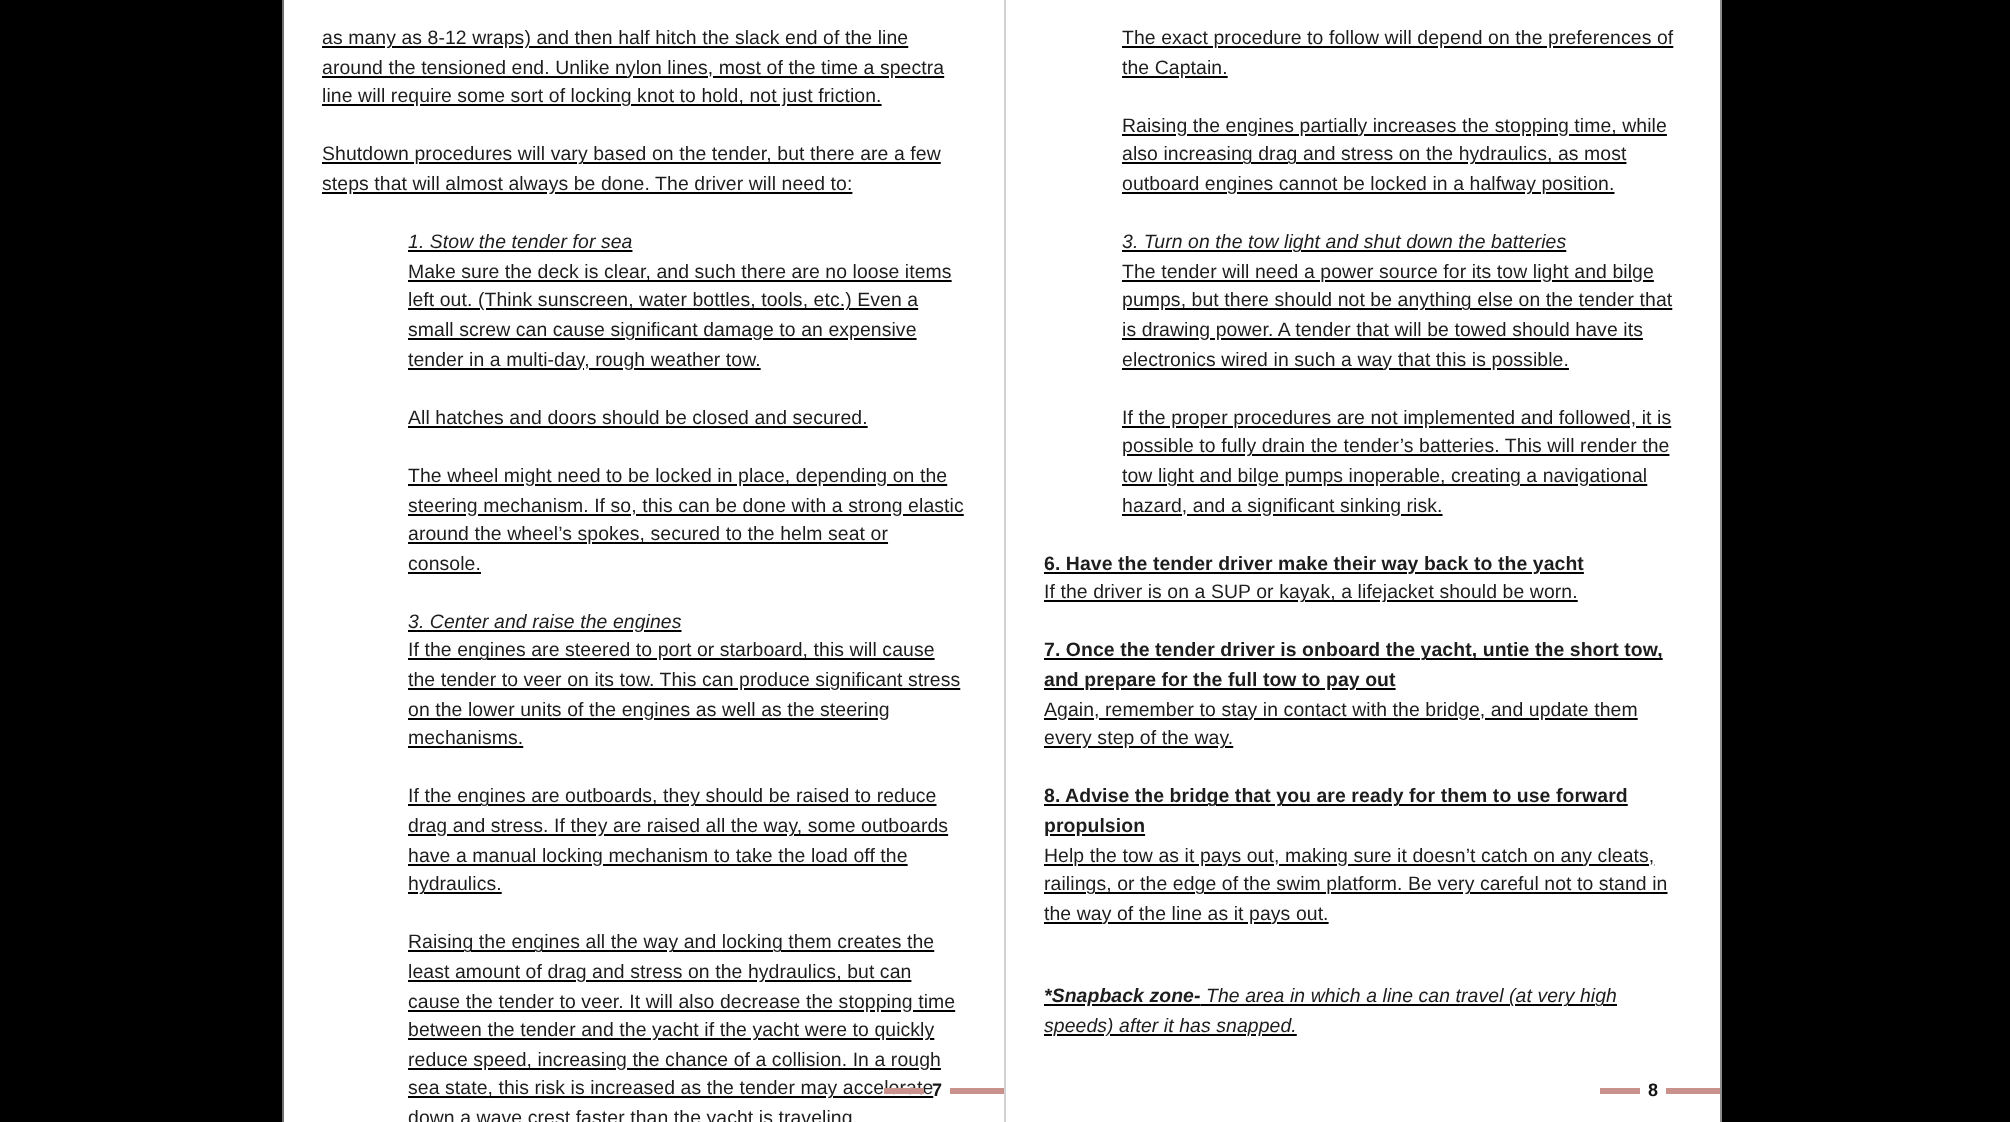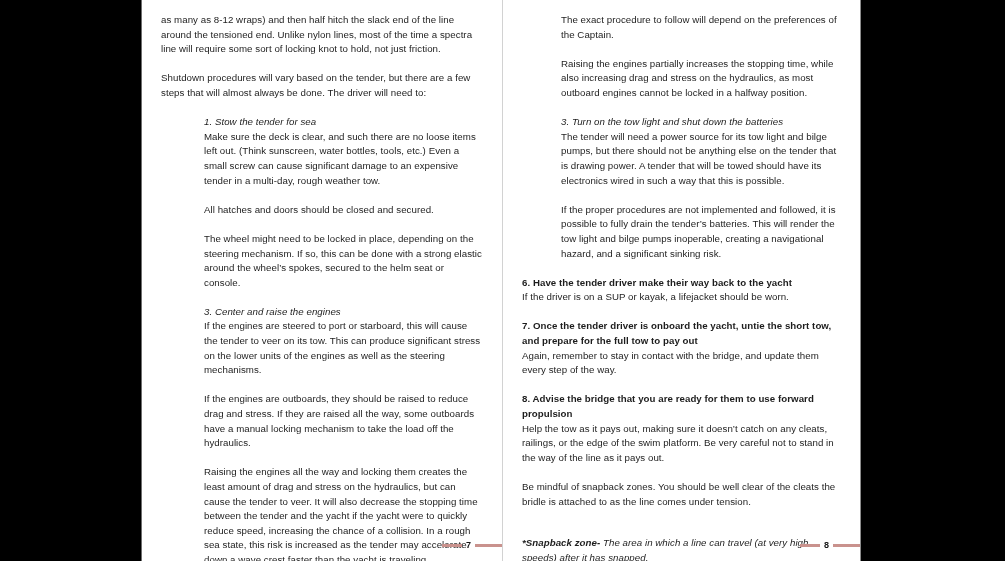--- a/index.html
+++ b/index.html
@@ -21,20 +21,21 @@
     display: flex;
     border-left: 1px solid #6e6e6e;
     border-right: 1px solid #8c8c8c;
     box-sizing: border-box;
   }
   .page {
     position: relative;
     height: 100%;
     box-sizing: border-box;
     overflow: hidden;
+    text-decoration: underline;
   }
   .page-left  { width: 361px; border-right: 1px solid #d2d2d2; }
   .page-right { flex: 1; }
   .page-body-left  { padding: 13px 19px 0 19px; }
   .page-body-right { padding: 13px 16px 0 19px; }
 
   .blk {
     margin: 0 0 14.6px 0;
     font-size: 9.7px;
     line-height: 14.6px;
@@ -97,21 +98,20 @@
           <div class="blk indent">Raising the engines partially increases the stopping time, while also increasing drag and stress on the hydraulics, as most outboard engines cannot be locked in a halfway position.</div>
           <div class="blk italic-heading indent">3. Turn on the tow light and shut down the batteries</div>
           <div class="blk indent">The tender will need a power source for its tow light and bilge pumps, but there should not be anything else on the tender that is drawing power. A tender that will be towed should have its electronics wired in such a way that this is possible.</div>
           <div class="blk indent">If the proper procedures are not implemented and followed, it is possible to fully drain the tender’s batteries. This will render the tow light and bilge pumps inoperable, creating a navigational hazard, and a significant sinking risk.</div>
           <div class="blk bold-heading">6. Have the tender driver make their way back to the yacht</div>
           <div class="blk">If the driver is on a SUP or kayak, a lifejacket should be worn.</div>
           <div class="blk bold-heading">7. Once the tender driver is onboard the yacht, untie the short tow, and prepare for the full tow to pay out</div>
           <div class="blk">Again, remember to stay in contact with the bridge, and update them every step of the way.</div>
           <div class="blk bold-heading">8. Advise the bridge that you are ready for them to use forward propulsion</div>
           <div class="blk">Help the tow as it pays out, making sure it doesn’t catch on any cleats, railings, or the edge of the swim platform. Be very careful not to stand in the way of the line as it pays out.</div>
-          <div class="blk">Be mindful of snapback zones. You should be well clear of the cleats the bridle is attached to as the line comes under tension.</div>
           <div class="blk footnote"><span class="lead">*Snapback zone-</span><span> The area in which a line can travel (at very high speeds) after it has snapped.</span></div>
         </div>
       <div class="pagenum-row">
         <span class="dash dash-l"></span>
         <span class="pagenum">8</span>
         <span class="dash dash-r"></span>
       </div>
     </div>
 
   </div>

